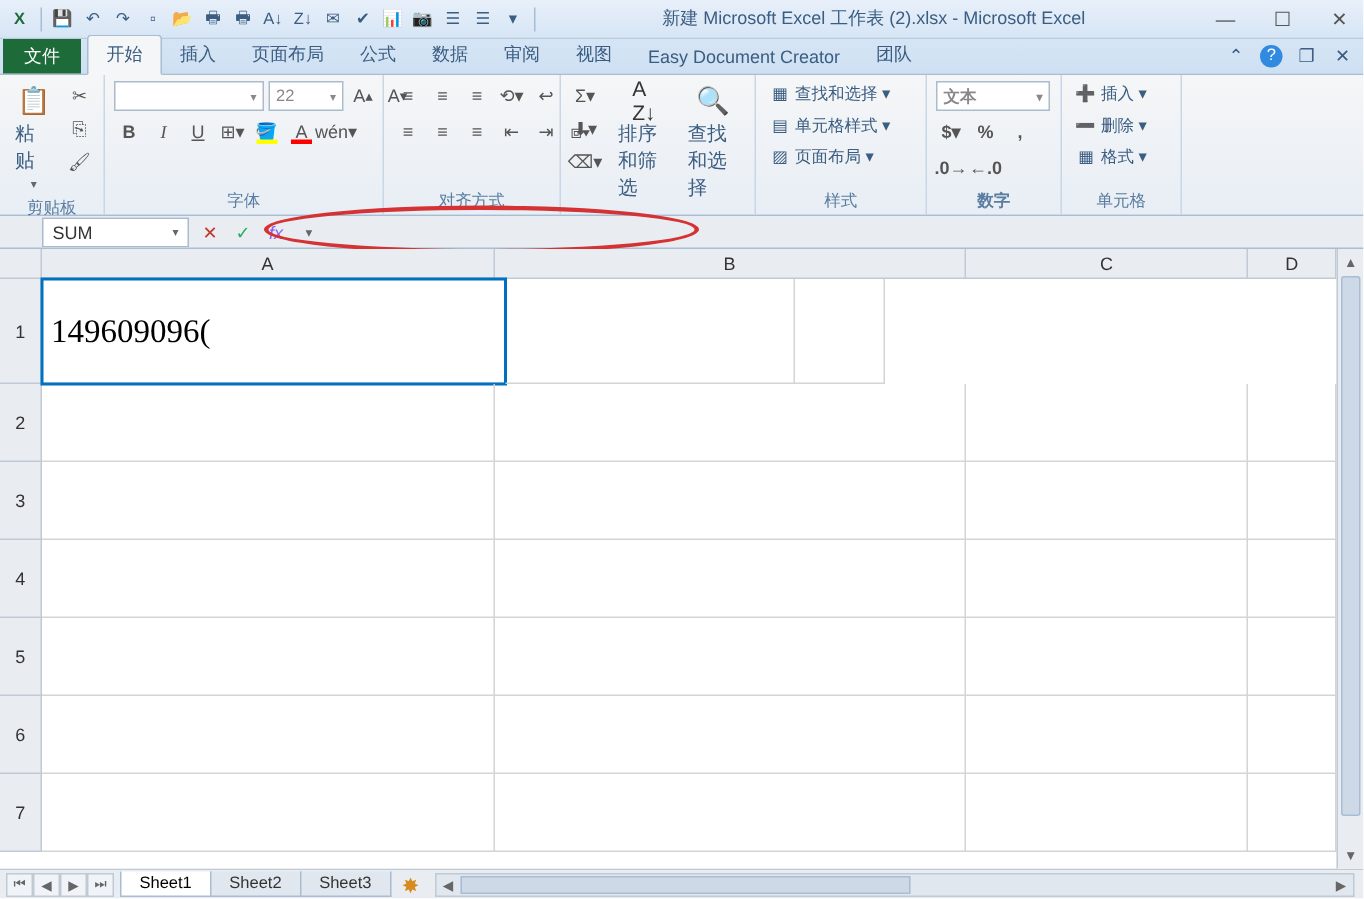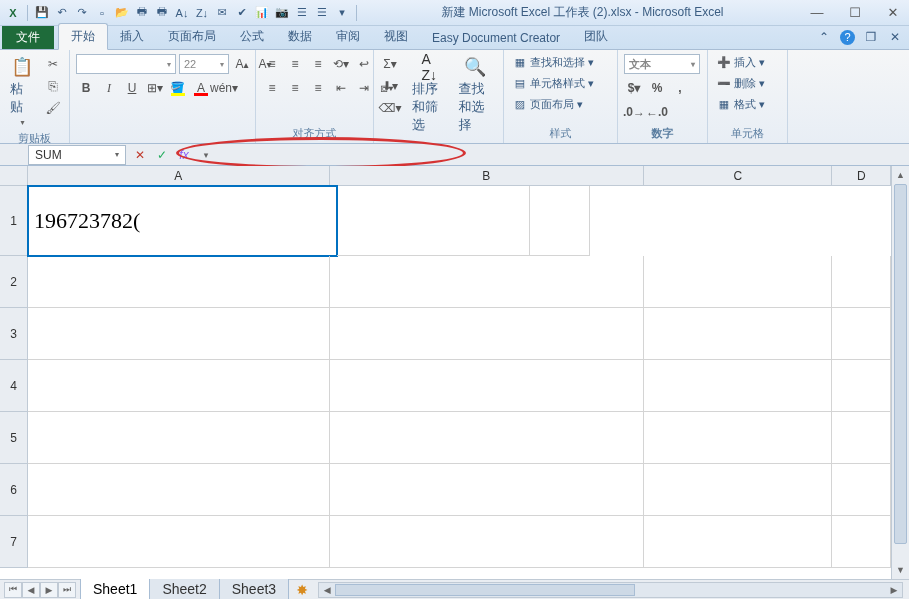--- a/index.html
+++ b/index.html
@@ -62,21 +62,21 @@
 .cell.active-src { outline: 2px solid #0070c0; outline-offset: -1px; }
 .vscroll { position: absolute; right: 0; top: 0; width: 18px; height: 100%; background: #e9edf2; border-left: 1px solid #c0cad5; }
 .vscroll-btn { height: 18px; display: flex; align-items: center; justify-content: center; font-size: 9px; color: #666; cursor: pointer; }
 .vscroll-thumb { position: absolute; top: 18px; left: 2px; right: 2px; height: 360px; background: #cdd9e6; border: 1px solid #a8bdd4; border-radius: 2px; cursor: pointer; }
 
 
 .sheetbar { height: 20px; background: #e9edf2; border-top: 1px solid #c0cad5; display: flex; align-items: center; }
 .sheet-nav { display: flex; gap: 0; margin-left: 4px; }
 .sheet-nav-btn { width: 18px; height: 16px; display: flex; align-items: center; justify-content: center; font-size: 9px; color: #666; cursor: pointer; border: 1px solid #c0cad5; background: #f0f4f8; }
 .sheet-tabs { display: flex; margin-left: 4px; }
-.sheet-tab { padding: 2px 12px; font-size: 14px; background: #e0e7ef; border: 1px solid #a8bdd4; border-top: none; cursor: pointer; margin-right: -1px; }
+.sheet-tab { padding: 2px 12px; font-size: 11px; background: #e0e7ef; border: 1px solid #a8bdd4; border-top: none; cursor: pointer; margin-right: -1px; }
 .sheet-tab.active { background: #fff; color: #000; }
 .sheet-add { width: 20px; display: flex; align-items: center; justify-content: center; cursor: pointer; color: #d88b1f; font-size: 14px; margin-left: 4px; }
 .hscroll { flex: 1; margin: 0 6px; height: 16px; background: #e0e7ef; border: 1px solid #c0cad5; position: relative; display: flex; align-items: center; }
 .hscroll-btn { width: 16px; height: 100%; display: flex; align-items: center; justify-content: center; font-size: 9px; color: #666; cursor: pointer; }
 .hscroll-thumb { position: absolute; left: 16px; width: 300px; top: 1px; bottom: 1px; background: #cdd9e6; border: 1px solid #a8bdd4; cursor: pointer; }
 </style>
 </head>
 <body>
 
 <div class="titlebar">
@@ -163,20 +163,21 @@
       <div class="small-row">
         <div class="small-btn" style="font-weight:bold;">B</div>
         <div class="small-btn" style="font-style:italic;font-family:serif;">I</div>
         <div class="small-btn" style="text-decoration:underline;">U</div>
         <div class="small-btn">⊞▾</div>
         <div class="small-btn" style="position:relative;">🪣<span style="position:absolute;bottom:1px;left:2px;right:2px;height:3px;background:#ffff00;"></span></div>
         <div class="small-btn" style="position:relative;">A<span style="position:absolute;bottom:1px;left:2px;right:2px;height:3px;background:#ff0000;"></span></div>
         <div class="small-btn">wén▾</div>
       </div>
     </div>
+    <div class="group-label">字体</div>
   </div>
 
   <div class="group" style="width:118px;">
     <div class="group-body col" style="gap:4px;">
       <div class="small-row">
         <div class="small-btn">≡</div>
         <div class="small-btn">≡</div>
         <div class="small-btn">≡</div>
         <div class="small-btn">⟲▾</div>
         <div class="small-btn">↩</div>
@@ -276,21 +277,21 @@
     <div class="row-header" style="height:70px;">1</div>
     <div class="row-header">2</div>
     <div class="row-header">3</div>
     <div class="row-header">4</div>
     <div class="row-header">5</div>
     <div class="row-header">6</div>
     <div class="row-header">7</div>
   </div>
   <div class="cells">
     <div class="cell-row" style="height:70px;">
-      <div class="cell active-src" style="width:309px;">196723782(</div>
+      <div class="cell active-src" style="width:309px;">149609096(</div>
       <div class="cell" style="width:193px;"></div>
       <div class="cell" style="width:60px;"></div>
     </div>
     <div class="cell-row">
         <div class="cell" style="width:309px;"></div>
         <div class="cell" style="width:322px;"></div>
         <div class="cell" style="width:193px;"></div>
         <div class="cell" style="width:60px;"></div>
       </div>
     <div class="cell-row">

